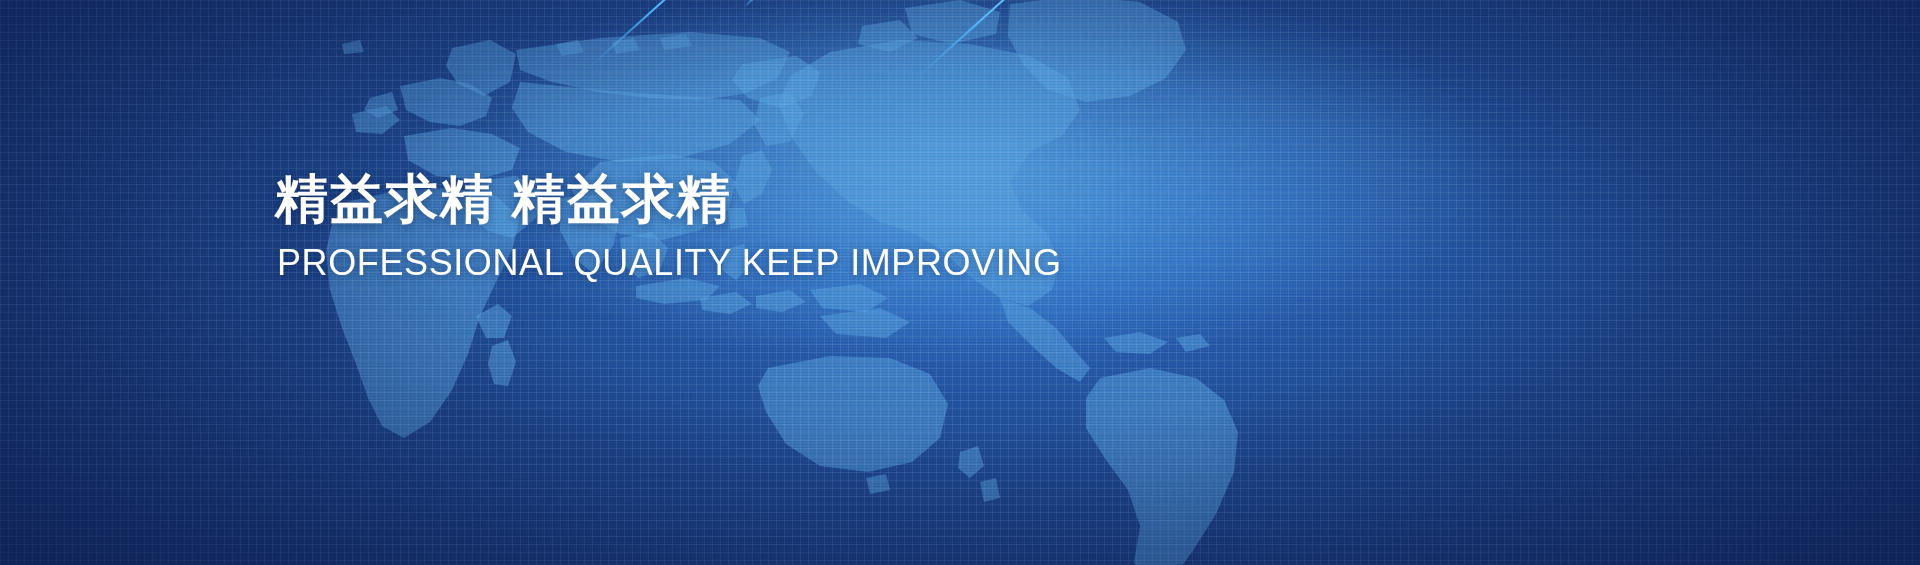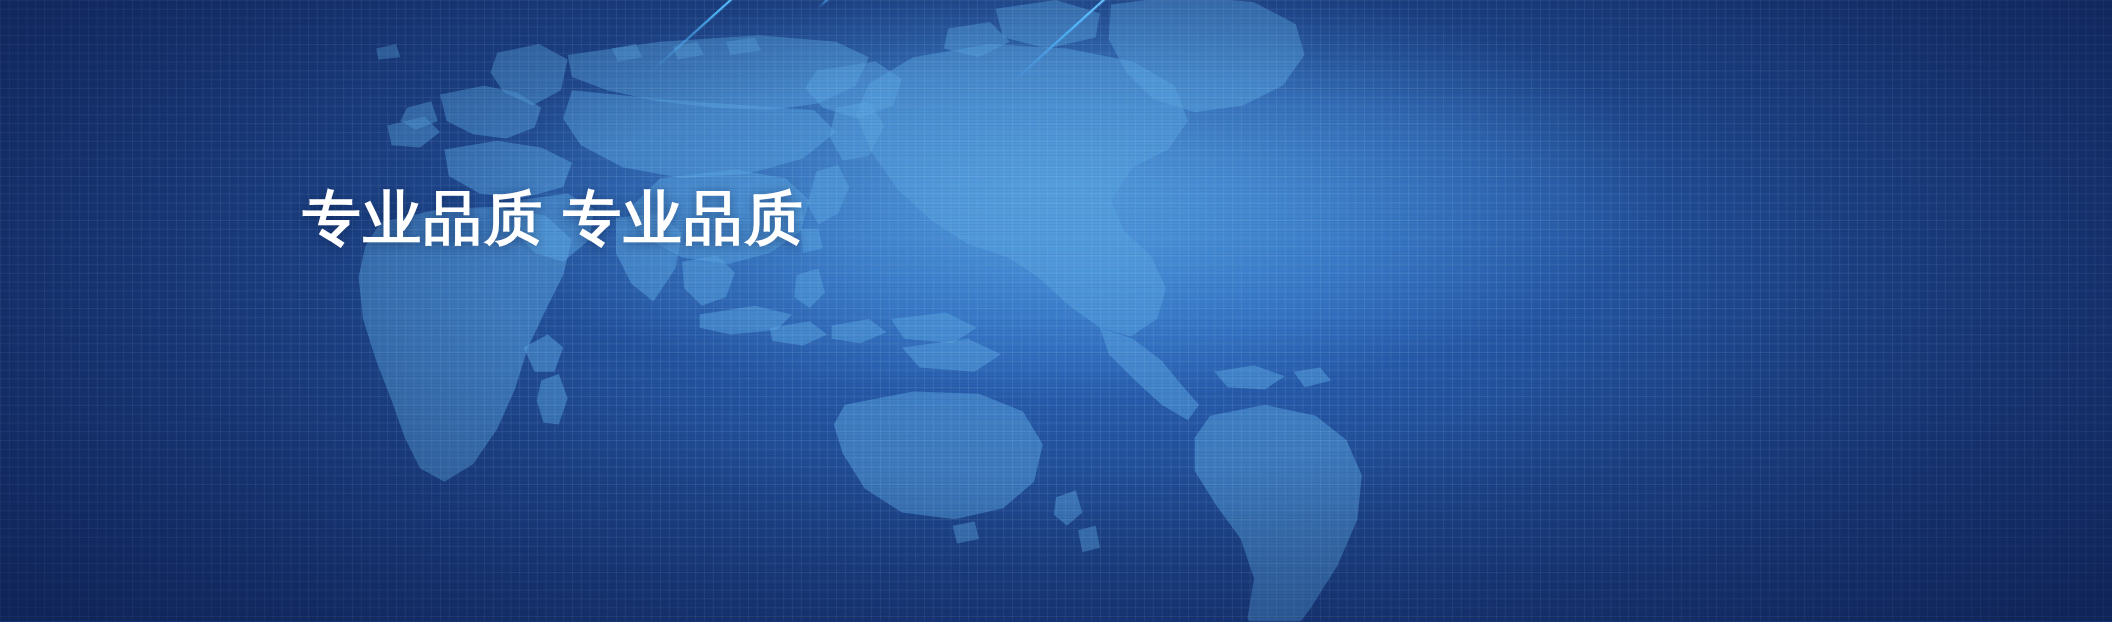--- a/index.html
+++ b/index.html
@@ -183,16 +183,17 @@
 
   <div class="grid"></div>
   <div class="scan"></div>
   <div class="vignette"></div>
 
   <div class="streak s1"></div>
   <div class="streak s2"></div>
   <div class="streak s3"></div>
 
   <div class="copy">
-    <h1 class="headline">专业品质  专业品质</h1>
+    <h1 class="headline">精益求精  精益求精</h1>
+    <p class="subline">PROFESSIONAL QUALITY KEEP IMPROVING</p>
   </div>
 
 </div>
 
 </body></html>

